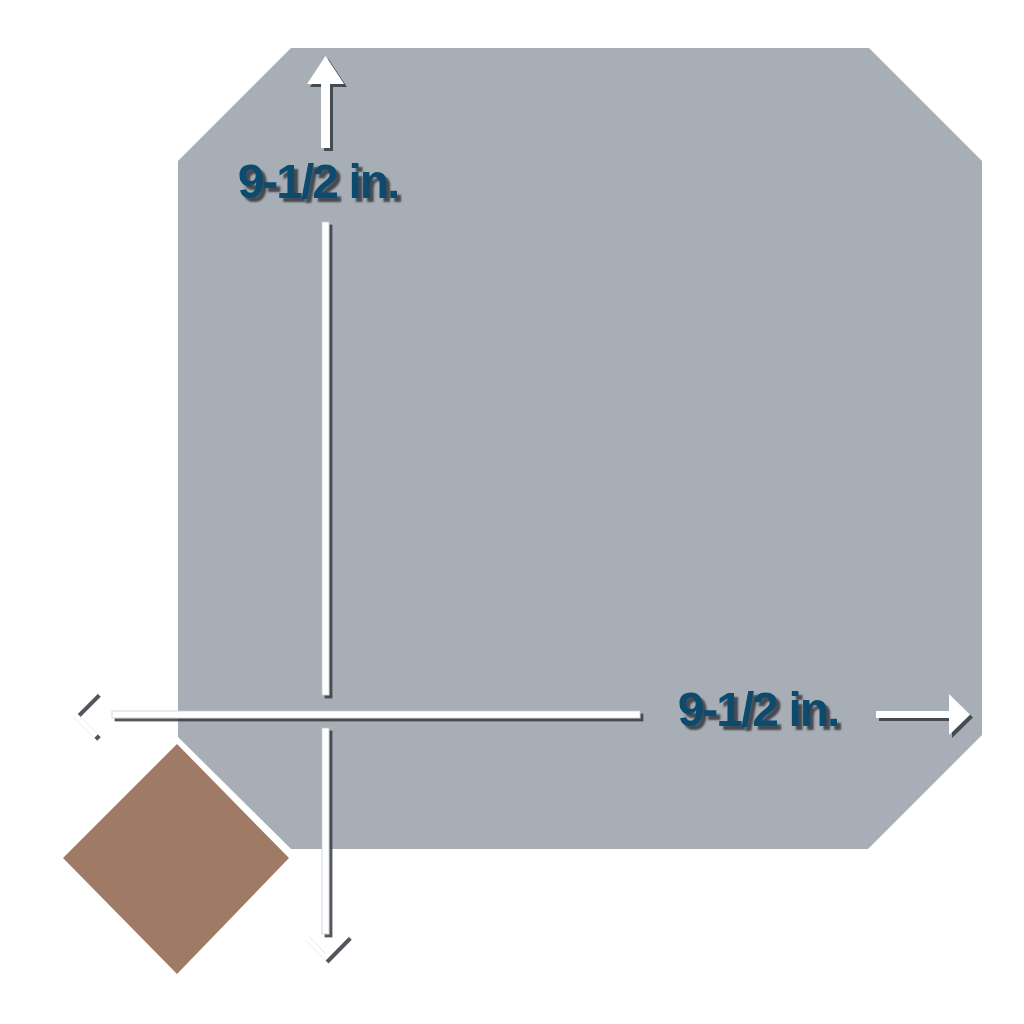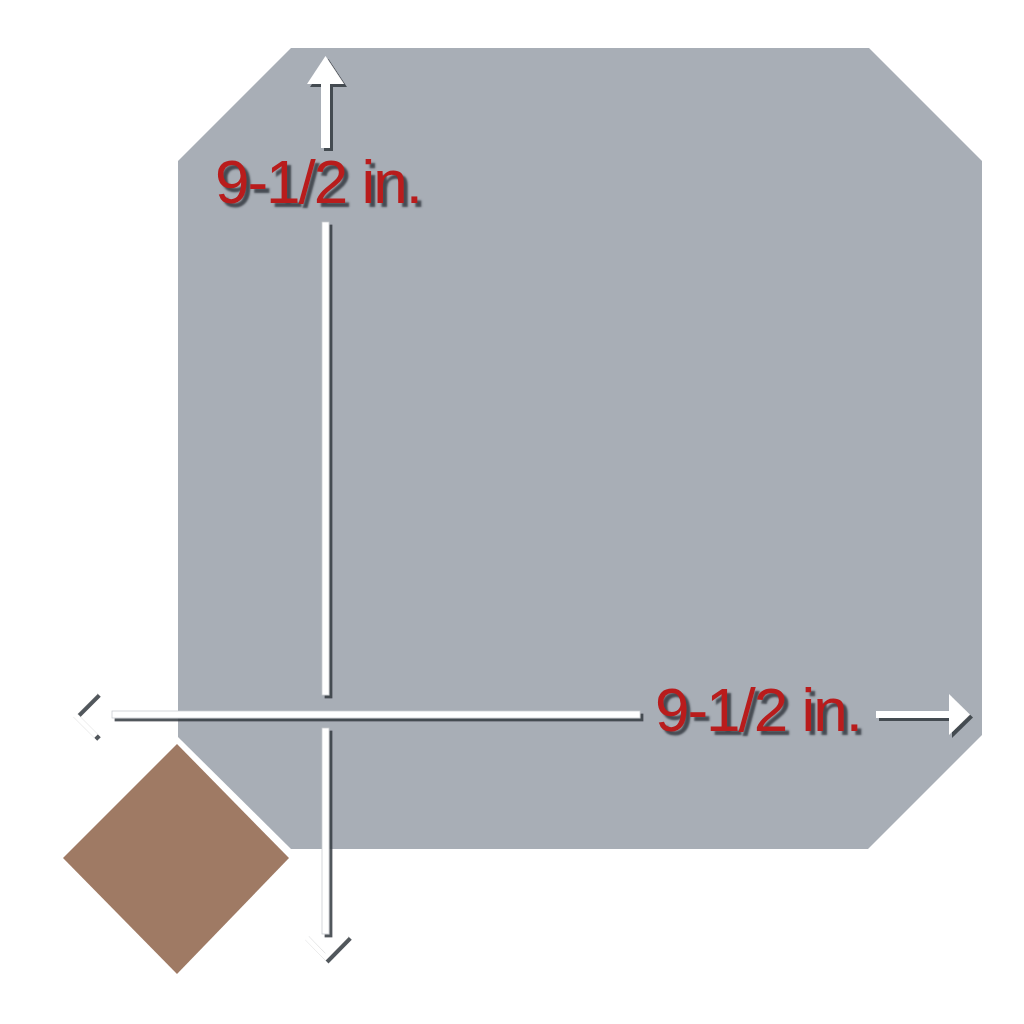--- a/index.html
+++ b/index.html
@@ -19,23 +19,23 @@
     position: absolute;
     left: 0;
     top: 0;
     width: 1024px;
     height: 1024px;
     display: block;
   }
   .dim-label {
     position: absolute;
     transform: translate(-50%, -50%);
-    color: #b91c1c;
-    font-weight: 400;
-    font-size: 62px;
+    color: #0c4a6e;
+    font-weight: 700;
+    font-size: 48px;
     line-height: 1;
     letter-spacing: -2px;
     white-space: nowrap;
     text-shadow: 4px 4px 2px rgba(48, 53, 60, 0.82);
     z-index: 2;
   }
   .dim-label.v { left: 318px; top: 182px; }
   .dim-label.h { left: 758px; top: 710px; }
   .dim-line { stroke: #c6cace; stroke-width: 0.75; }
 </style>

